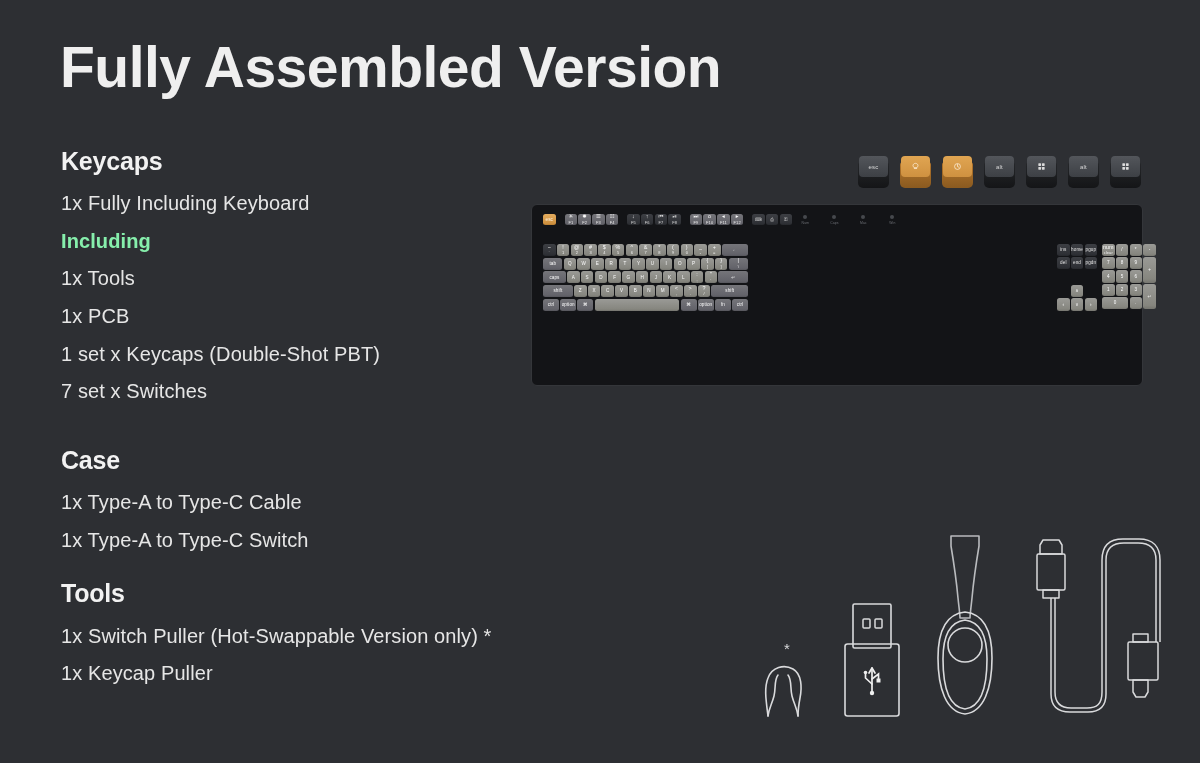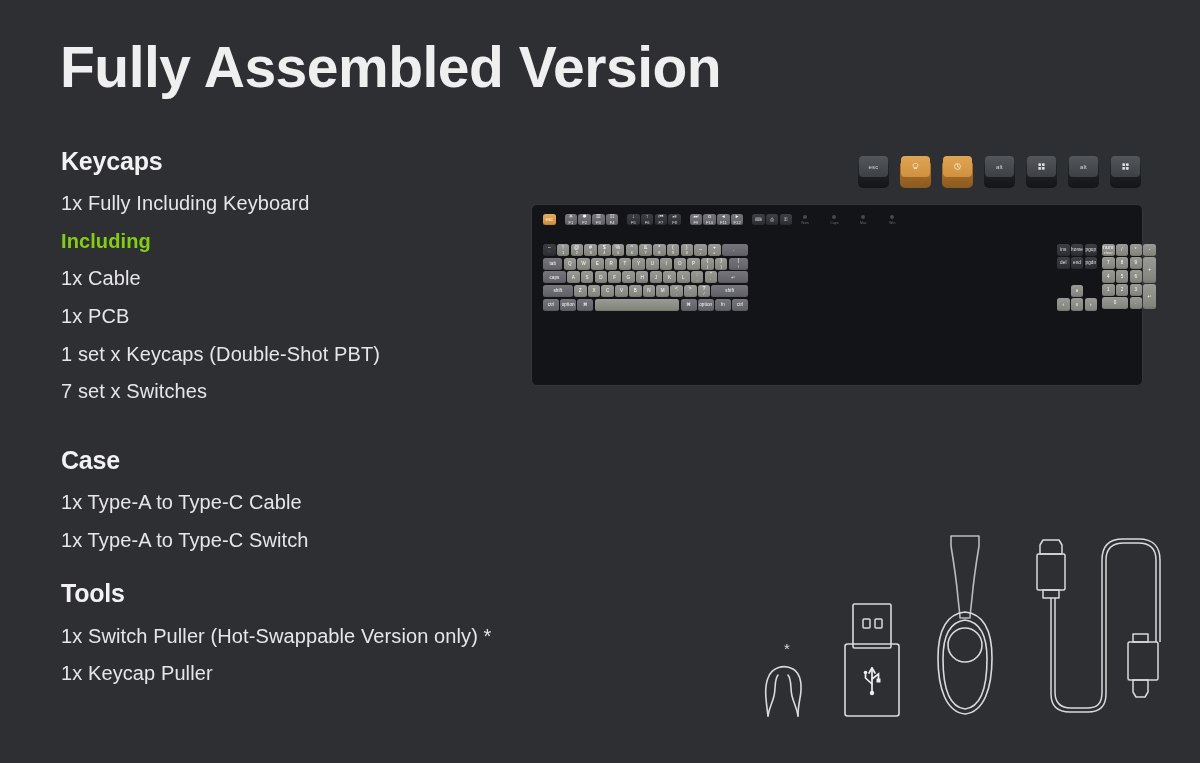--- a/index.html
+++ b/index.html
@@ -19,21 +19,21 @@
   }
   .spec-col { position: absolute; left: 61px; top: 148px; width: 520px; }
   .sec-head {
     font-size: 25px; font-weight: bold; color: #f2f2f2;
     line-height: 1.05; margin-bottom: 11px; letter-spacing: -0.2px;
   }
   .sec-line {
     font-size: 20px; color: #e6e6e6; line-height: 1.88;
     font-weight: 400; letter-spacing: 0.1px;
   }
-  .sec-line.bold { font-weight: bold; color: #84cc16; }
+  .sec-line.bold { font-weight: bold; color: #86efac; }
   .sec-block + .sec-block { margin-top: 36px; }
   .sec-block.tools { margin-top: 21px; }
 
   
   .caps-strip { position: absolute; left: 858px; top: 156px; display: flex; gap: 11px; }
   .fcap { position: relative; width: 31px; height: 32px; }
   .fcap .side {
     position: absolute; left: 0; top: 6px; width: 31px; height: 26px;
     border-radius: 3px 3px 5px 5px;
     background: linear-gradient(180deg, #1d1e21 0%, #141517 100%);
@@ -100,21 +100,21 @@
 <div id="page">
 
   <h1 class="page-title">Fully Assembled Version</h1>
 
   <div class="spec-col">
 
     <div class="sec-block">
       <div class="sec-head">Keycaps</div>
       <div class="sec-line">1x Fully Including Keyboard</div>
       <div class="sec-line bold">Including</div>
-      <div class="sec-line">1x Cable</div>
+      <div class="sec-line">1x Tools</div>
       <div class="sec-line">1x PCB</div>
       <div class="sec-line">1 set x Keycaps (Double-Shot PBT)</div>
       <div class="sec-line">7 set x Switches</div>
     </div>
 
     <div class="sec-block">
       <div class="sec-head">Case</div>
       <div class="sec-line">1x Type-A to Type-C Cable</div>
       <div class="sec-line">1x Type-A to Type-C Switch</div>
     </div>

